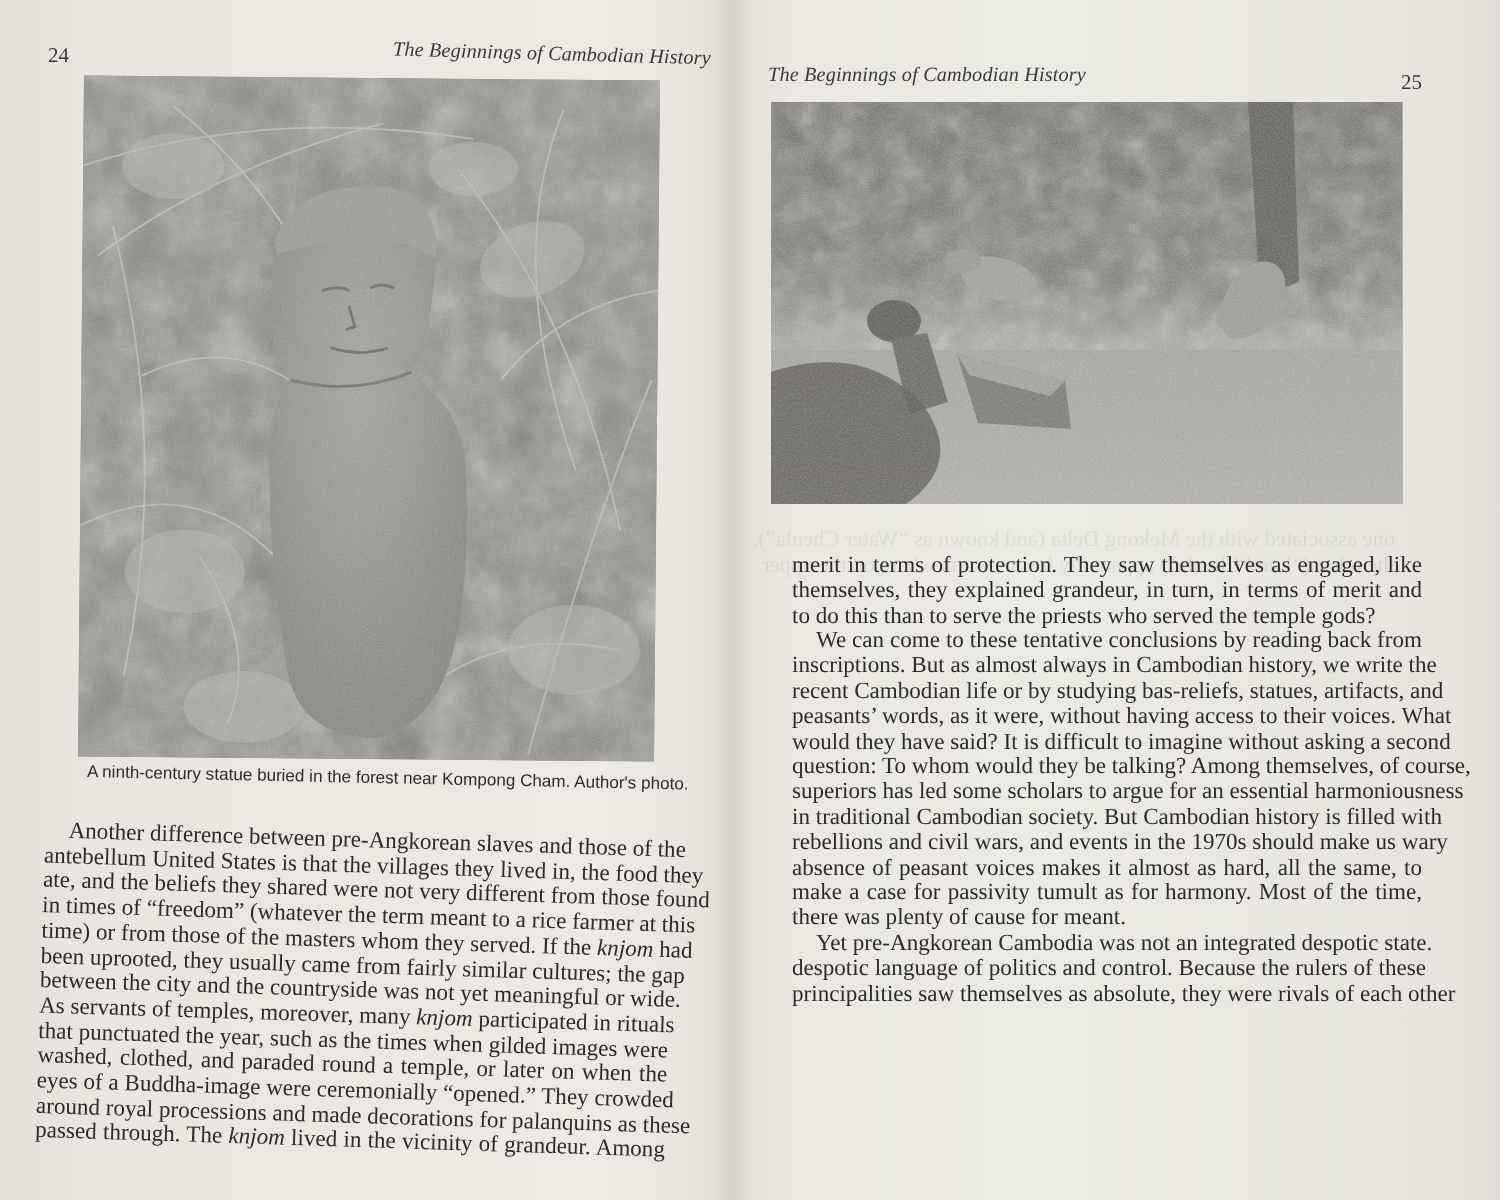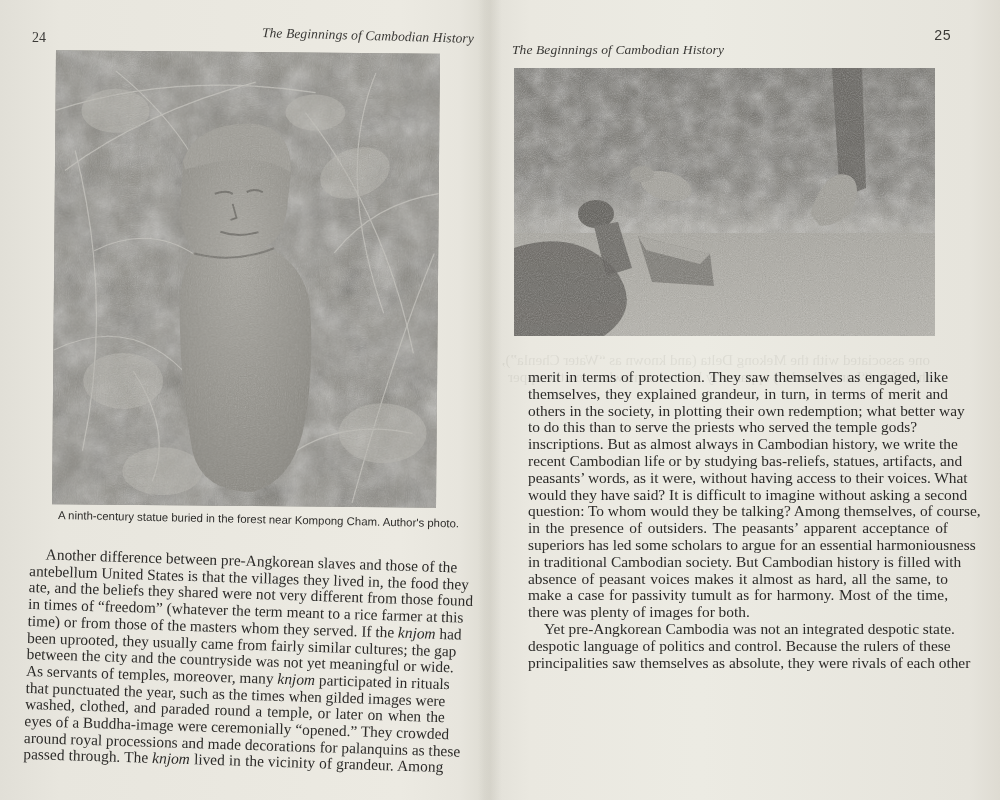--- a/index.html
+++ b/index.html
@@ -19,21 +19,21 @@
     }
     .page { position: absolute; top: 0; height: 800px; }
     .page.left { left: 0; width: 480px; }
     .page.right { left: 500px; width: 500px; }
 
     .folio { position: absolute; font-size: 14px; color: #3a3936; }
     .running-head { position: absolute; font-size: 13.5px; font-style: italic; color: #3a3936; letter-spacing: 0.1px; }
 
     .left .folio { left: 32px; top: 30px; }
     .left .running-head { left: 262px; top: 25px; transform: rotate(1.6deg); transform-origin: left center; }
-    .right .folio { left: 434px; top: 28px; font-family: Liberation Mono, monospace; }
+    .right .folio { left: 434px; top: 48px; }
     .right .running-head { left: 12px; top: 42px; }
 
     .photo {
       position: absolute; overflow: hidden;
       background: #8d8b84;
     }
     .photo svg { display: block; width: 100%; height: 100%; }
     .left .photo { left: 54px; top: 52px; width: 384px; height: 454px; transform: rotate(0.5deg); }
     .right .photo { left: 14px; top: 68px; width: 421px; height: 268px; }
 
@@ -199,31 +199,31 @@
     </div>
 
     <div class="showthrough">
       <div>one associated with the Mekong Delta (and known as “Water Chenla”),</div>
       <div>the other (“Land Chenla”) apparently located somewhere on the upper</div>
     </div>
 
     <div class="bodytext">
       <span class="line">merit in terms of protection. They saw themselves as engaged, like</span>
       <span class="line">themselves, they explained grandeur, in turn, in terms of merit and</span>
-      <span class="line">others in the society, in plotting their own redemption; what better way</span>
       <span class="line last">to do this than to serve the priests who served the temple gods?</span>
+      <span class="line indent">We can come to these tentative conclusions by reading back from</span>
       <span class="line">inscriptions. But as almost always in Cambodian history, we write the</span>
       <span class="line">recent Cambodian life or by studying bas-reliefs, statues, artifacts, and</span>
       <span class="line">peasants’ words, as it were, without having access to their voices. What</span>
       <span class="line">would they have said? It is difficult to imagine without asking a second</span>
       <span class="line">question: To whom would they be talking? Among themselves, of course,</span>
-      <span class="line">in the presence of outsiders. The peasants’ apparent acceptance of</span>
       <span class="line">superiors has led some scholars to argue for an essential harmoniousness</span>
       <span class="line">in traditional Cambodian society. But Cambodian history is filled with</span>
+      <span class="line">rebellions and civil wars, and events in the 1970s should make us wary</span>
       <span class="line">absence of peasant voices makes it almost as hard, all the same, to</span>
       <span class="line">make a case for passivity tumult as for harmony. Most of the time,</span>
-      <span class="line last">there was plenty of images for both.</span>
+      <span class="line last">there was plenty of cause for meant.</span>
       <span class="line indent">Yet pre-Angkorean Cambodia was not an integrated despotic state.</span>
       <span class="line">despotic language of politics and control. Because the rulers of these</span>
       <span class="line">principalities saw themselves as absolute, they were rivals of each other</span>
     </div>
   </div>
 </div>
 
 </body></html>

